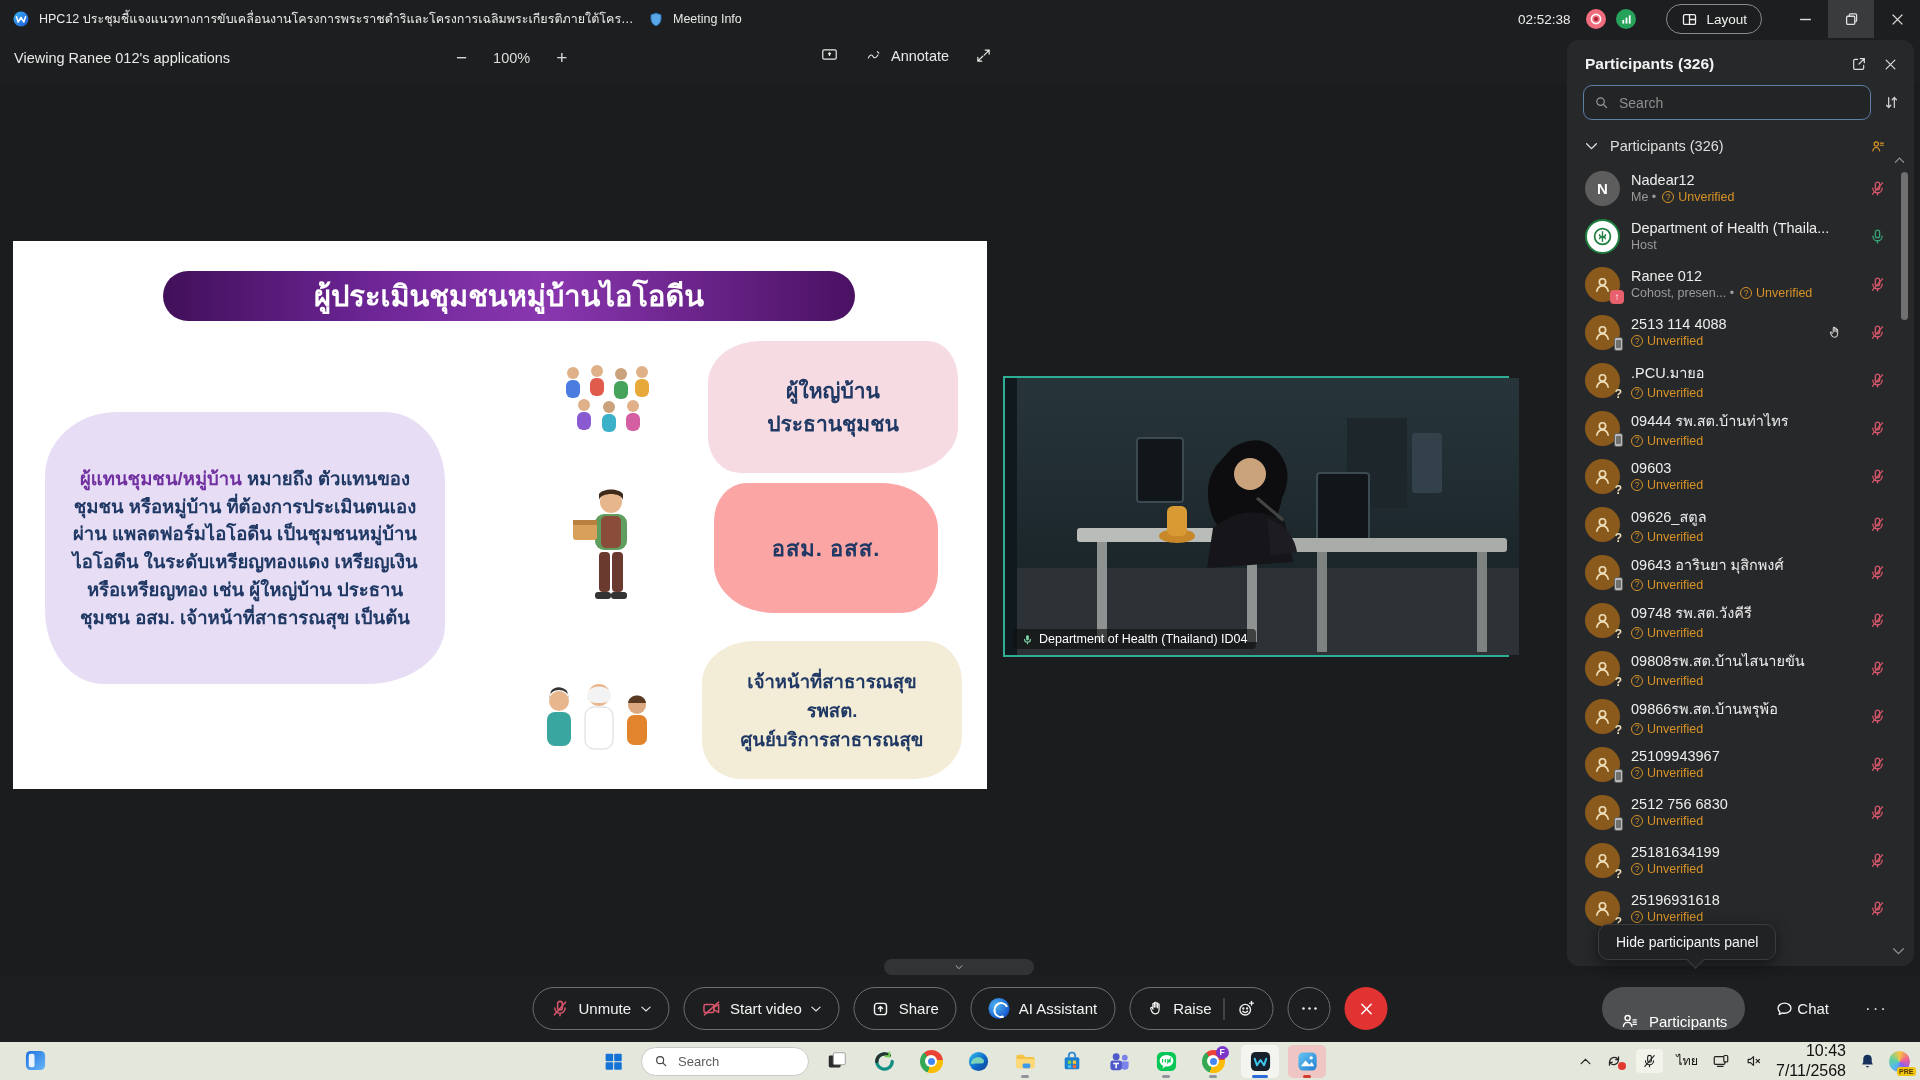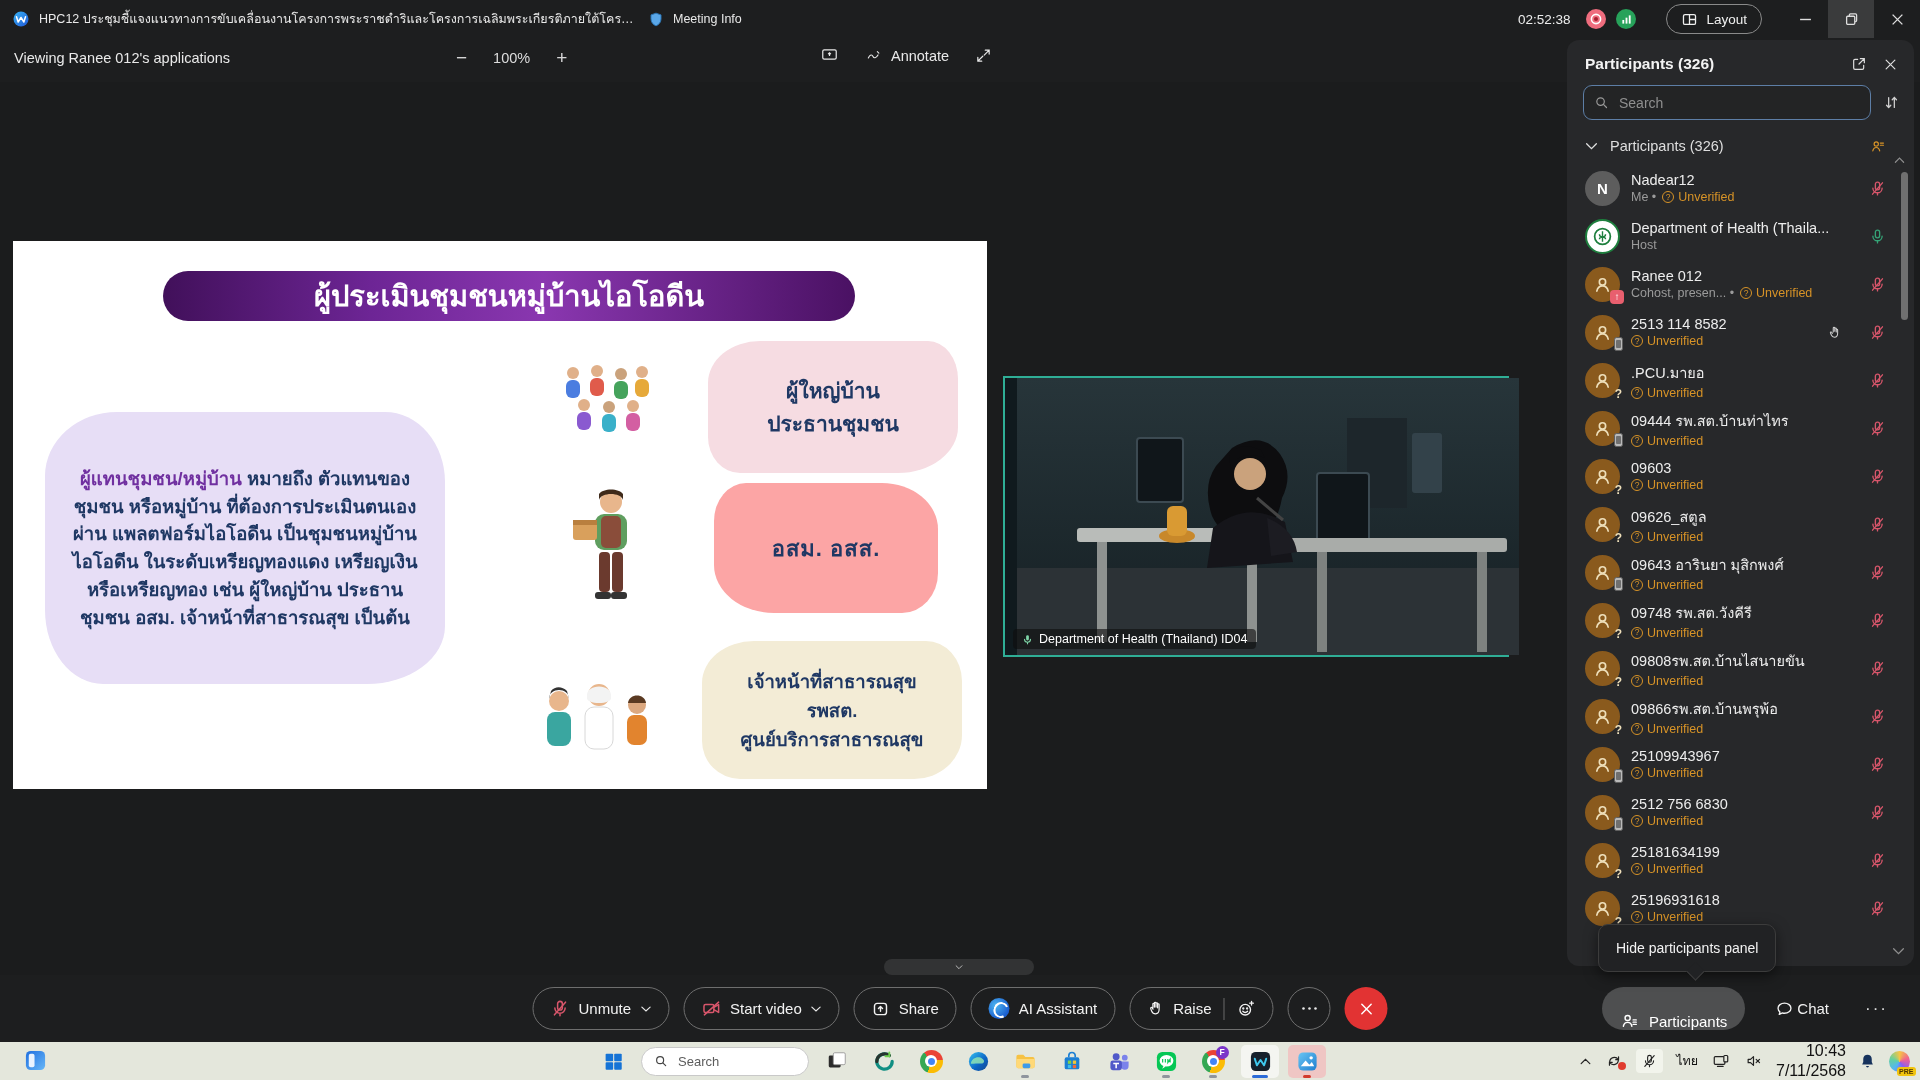--- a/index.html
+++ b/index.html
@@ -79,21 +79,21 @@
   .unv{display:flex;align-items:center;gap:4px;color:#d79327;}
   .qcirc{width:12px;height:12px;border:1.2px solid #d79327;border-radius:50%;display:flex;align-items:center;justify-content:center;font-size:8.5px;line-height:1;box-sizing:border-box;}
   .rhand{color:#cfcfcf;margin-right:16px;flex:none;}
   .rmic{flex:none;color:#d8566b;}
   .rmic.on{color:#35a477;}
   .rmic.on .slash{display:none;}
   .sb-up{position:absolute;right:9px;top:116px;color:#8d8d8d;}
   .sb-thumb{position:absolute;right:6px;top:132px;width:7px;height:148px;border-radius:4px;background:#707070;}
   .sb-down{position:absolute;right:9px;bottom:10px;color:#8d8d8d;}
   
-  .tooltip{position:absolute;left:1598px;top:924px;background:#212224;border:1px solid #3c3c3c;border-radius:10px;padding:15px 17px;color:#f3f3f3;font-size:14px;z-index:60;box-shadow:0 4px 14px rgba(0,0,0,.5);white-space:nowrap;}
+  .tooltip{position:absolute;left:1598px;top:924px;background:#212224;border:1px solid #3c3c3c;border-radius:10px;padding:9px 17px;color:#f3f3f3;font-size:14px;z-index:60;box-shadow:0 4px 14px rgba(0,0,0,.5);white-space:nowrap;}
   .tooltip::after{content:"";position:absolute;left:51%;bottom:-7px;width:12px;height:12px;background:#212224;border-right:1px solid #3c3c3c;border-bottom:1px solid #3c3c3c;transform:rotate(45deg);}
   
   .controlbar{position:absolute;left:0;top:975px;width:1920px;height:67px;background:#1d1e1f;}
   .ctr-main{position:absolute;left:50%;top:12px;transform:translateX(-50%);display:flex;align-items:center;gap:14px;}
   .cbtn{display:flex;align-items:center;gap:9px;height:43px;border:1.5px solid #6e6e6e;border-radius:23px;padding:0 17px;color:#f2f2f2;font-size:15px;background:transparent;white-space:nowrap;}
   .cbtn .sep{width:1px;height:22px;background:#6a6a6a;margin:0 3px;}
   .circlebtn{width:43px;height:43px;border-radius:50%;border:1.5px solid #6e6e6e;color:#f0f0f0;display:flex;align-items:center;justify-content:center;background:transparent;}
   .leave{background:#e23333;border:none;}
   .ctr-right{position:absolute;right:26px;top:12px;display:flex;align-items:center;gap:24px;}
   .participants-btn{display:flex;align-items:flex-end;gap:10px;background:#4e4f50;border:none;border-radius:22px;height:43px;padding:0 18px;color:#fff;font-size:15px;}
@@ -479,21 +479,21 @@
     <span class="avatar person">
 
       <svg class="av-person" width="21" height="21" viewBox="0 0 24 24" fill="none" stroke="#eedfba" stroke-width="1.9" stroke-linecap="round">
               <circle cx="12" cy="9" r="3.6"></circle>
               <path d="M5.5 19.5c.9-4 3.6-6 6.5-6s5.6 2 6.5 6"></path>
             </svg>
 
       <span class="badge phone"></span>
     </span>
     <span class="rtext">
-      <div class="rname">2513 114 8582</div>
+      <div class="rname">2513 114 4088</div>
       <div class="rmeta">
 
         <span class="unv">
           <span class="qcirc">?</span>
           <span class="unv-label">Unverified</span>
         </span>
       </div>
     </span>
     <span class="rhand">
       <svg width="15" height="17" viewBox="0 0 24 24" fill="none" stroke="#cfcfcf" stroke-width="1.7" stroke-linecap="round" stroke-linejoin="round">

